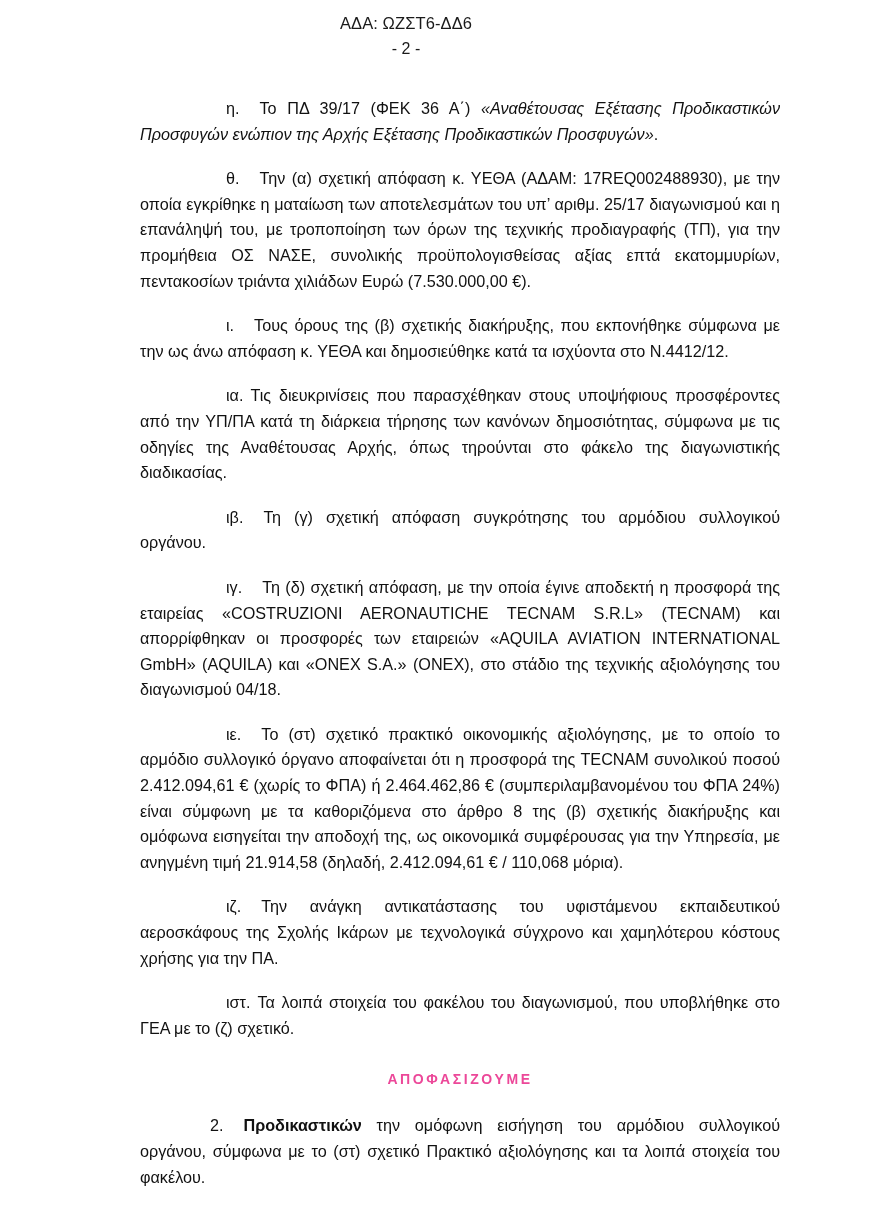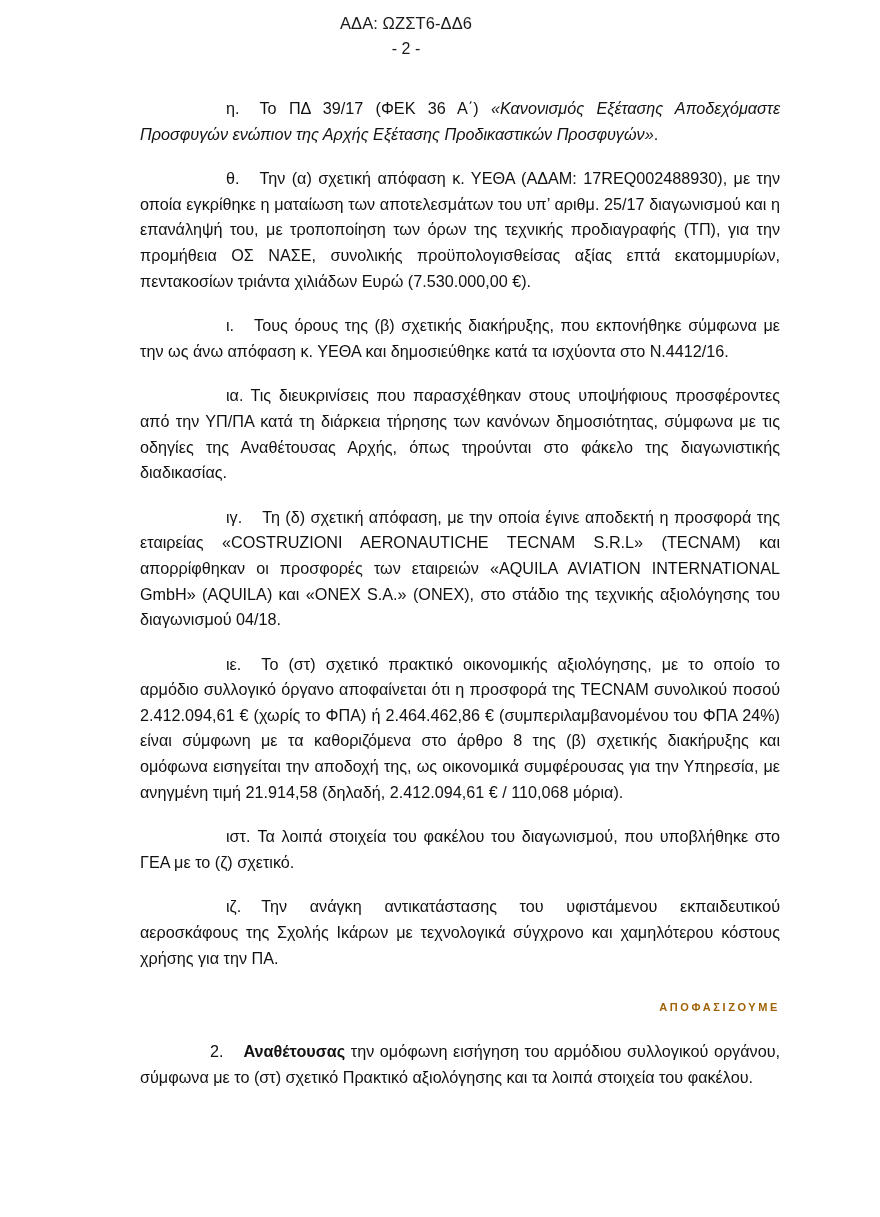--- a/index.html
+++ b/index.html
@@ -84,71 +84,74 @@
   .ital {
     font-style: italic;
   }
   .bold {
     font-weight: bold;
   }
 
   
   .decision-heading {
     margin: 30px 0 26px 0;
-    text-align: right;
+    text-align: center;
     font-weight: bold;
-    font-size: 11px;
+    font-size: 14px;
     letter-spacing: 2.6px;
-    color: #a16207;
+    color: #ec4899;
   }
 </style>
 </head>
 <body>
 
 <div class="page">
 
   <div class="ada-line">ΑΔΑ: ΩΖΣΤ6-ΔΔ6</div>
   <div class="page-number">- 2 -</div>
 
   <div class="body-block">
 
     <p class="para">
-      <span class="indent"></span><span class="marker">η.</span><span class="gap-lg"></span><span>Το ΠΔ 39/17 (ΦΕΚ 36 Α΄) </span><span class="ital">«Κανονισμός Εξέτασης Αποδεχόμαστε Προσφυγών ενώπιον της Αρχής Εξέτασης Προδικαστικών Προσφυγών»</span><span>.</span>
+      <span class="indent"></span><span class="marker">η.</span><span class="gap-lg"></span><span>Το ΠΔ 39/17 (ΦΕΚ 36 Α΄) </span><span class="ital">«Αναθέτουσας Εξέτασης Προδικαστικών Προσφυγών ενώπιον της Αρχής Εξέτασης Προδικαστικών Προσφυγών»</span><span>.</span>
     </p>
 
     <p class="para">
       <span class="indent"></span><span class="marker">θ.</span><span class="gap-lg"></span><span>Την (α) σχετική απόφαση κ. ΥΕΘΑ (ΑΔΑΜ: 17REQ002488930), με την οποία εγκρίθηκε η ματαίωση των αποτελεσμάτων του υπ’ αριθμ. 25/17 διαγωνισμού και η επανάληψή του, με τροποποίηση των όρων της τεχνικής προδιαγραφής (ΤΠ), για την προμήθεια ΟΣ ΝΑΣΕ, συνολικής προϋπολογισθείσας αξίας επτά εκατομμυρίων, πεντακοσίων τριάντα χιλιάδων Ευρώ (7.530.000,00 €).</span>
     </p>
 
     <p class="para">
-      <span class="indent"></span><span class="marker">ι.</span><span class="gap-lg"></span><span>Τους όρους της (β) σχετικής διακήρυξης, που εκπονήθηκε σύμφωνα με την ως άνω απόφαση κ. ΥΕΘΑ και δημοσιεύθηκε κατά τα ισχύοντα στο Ν.4412/16.</span>
+      <span class="indent"></span><span class="marker">ι.</span><span class="gap-lg"></span><span>Τους όρους της (β) σχετικής διακήρυξης, που εκπονήθηκε σύμφωνα με την ως άνω απόφαση κ. ΥΕΘΑ και δημοσιεύθηκε κατά τα ισχύοντα στο Ν.4412/12.</span>
     </p>
 
     <p class="para">
       <span class="indent"></span><span class="marker">ια.</span><span class="gap-sm"></span><span>Τις διευκρινίσεις που παρασχέθηκαν στους υποψήφιους προσφέροντες από την ΥΠ/ΠΑ κατά τη διάρκεια τήρησης των κανόνων δημοσιότητας, σύμφωνα με τις οδηγίες της Αναθέτουσας Αρχής, όπως τηρούνται στο φάκελο της διαγωνιστικής διαδικασίας.</span>
     </p>
 
+    <p class="para">
+      <span class="indent"></span><span class="marker">ιβ.</span><span class="gap-lg"></span><span>Τη (γ) σχετική απόφαση συγκρότησης του αρμόδιου συλλογικού οργάνου.</span>
+    </p>
 
     <p class="para">
       <span class="indent"></span><span class="marker">ιγ.</span><span class="gap-lg"></span><span>Τη (δ) σχετική απόφαση, με την οποία έγινε αποδεκτή η προσφορά της εταιρείας «COSTRUZIONI AERONAUTICHE TECNAM S.R.L» (TECNAM) και απορρίφθηκαν οι προσφορές των εταιρειών «AQUILA AVIATION INTERNATIONAL GmbH» (AQUILA) και «ONEX S.A.» (ONEX), στο στάδιο της τεχνικής αξιολόγησης του διαγωνισμού 04/18.</span>
     </p>
 
 
     <p class="para">
       <span class="indent"></span><span class="marker">ιε.</span><span class="gap-lg"></span><span>Το (στ) σχετικό πρακτικό οικονομικής αξιολόγησης, με το οποίο το αρμόδιο συλλογικό όργανο αποφαίνεται ότι η προσφορά της TECNAM συνολικού ποσού 2.412.094,61 € (χωρίς το ΦΠΑ) ή 2.464.462,86 € (συμπεριλαμβανομένου του ΦΠΑ 24%) είναι σύμφωνη με τα καθοριζόμενα στο άρθρο 8 της (β) σχετικής διακήρυξης και ομόφωνα εισηγείται την αποδοχή της, ως οικονομικά συμφέρουσας για την Υπηρεσία, με ανηγμένη τιμή 21.914,58 (δηλαδή, 2.412.094,61 € / 110,068 μόρια).</span>
     </p>
 
     <p class="para">
-      <span class="indent"></span><span class="marker">ιστ.</span><span class="gap-sm"></span><span>Τα λοιπά στοιχεία του φακέλου του διαγωνισμού, που υποβλήθηκε στο ΓΕΑ με το (ζ) σχετικό.</span>
+      <span class="indent"></span><span class="marker">ιζ.</span><span class="gap-lg"></span><span>Την ανάγκη αντικατάστασης του υφιστάμενου εκπαιδευτικού αεροσκάφους της Σχολής Ικάρων με τεχνολογικά σύγχρονο και χαμηλότερου κόστους χρήσης για την ΠΑ.</span>
     </p>
 
     <p class="para">
-      <span class="indent"></span><span class="marker">ιζ.</span><span class="gap-lg"></span><span>Την ανάγκη αντικατάστασης του υφιστάμενου εκπαιδευτικού αεροσκάφους της Σχολής Ικάρων με τεχνολογικά σύγχρονο και χαμηλότερου κόστους χρήσης για την ΠΑ.</span>
+      <span class="indent"></span><span class="marker">ιστ.</span><span class="gap-sm"></span><span>Τα λοιπά στοιχεία του φακέλου του διαγωνισμού, που υποβλήθηκε στο ΓΕΑ με το (ζ) σχετικό.</span>
     </p>
 
     <div class="decision-heading">ΑΠΟΦΑΣΙΖΟΥΜΕ</div>
 
     <p class="para">
-      <span class="indent-sm"></span><span class="marker">2.</span><span class="gap-lg"></span><span class="bold">Αναθέτουσας</span><span> την ομόφωνη εισήγηση του αρμόδιου συλλογικού οργάνου, σύμφωνα με το (στ) σχετικό Πρακτικό αξιολόγησης και τα λοιπά στοιχεία του φακέλου.</span>
+      <span class="indent-sm"></span><span class="marker">2.</span><span class="gap-lg"></span><span class="bold">Προδικαστικών</span><span> την ομόφωνη εισήγηση του αρμόδιου συλλογικού οργάνου, σύμφωνα με το (στ) σχετικό Πρακτικό αξιολόγησης και τα λοιπά στοιχεία του φακέλου.</span>
     </p>
 
   </div>
 </div>
 
 </body></html>

